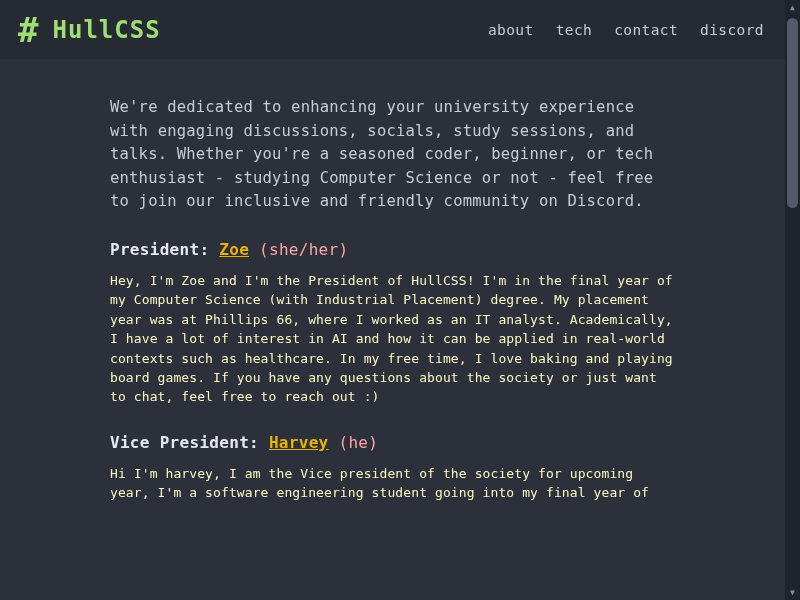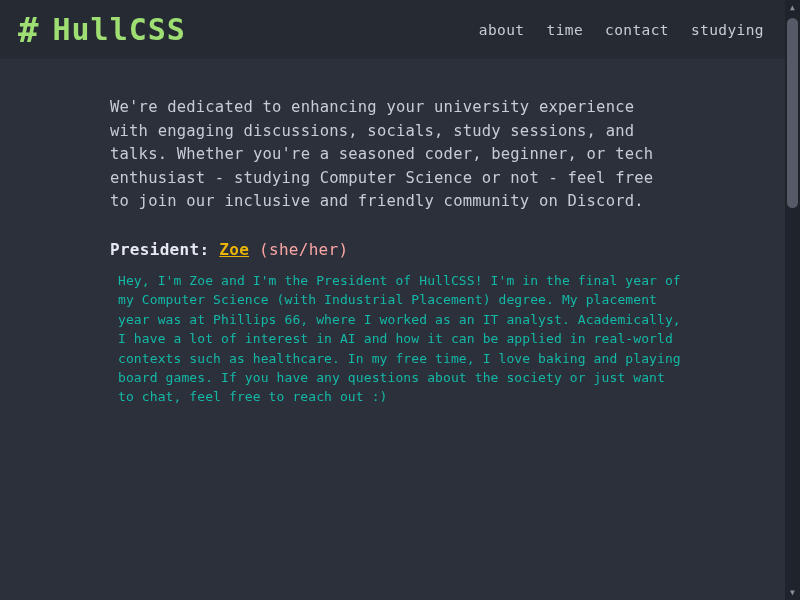--- a/index.html
+++ b/index.html
@@ -38,21 +38,21 @@
     gap: 14px;
     white-space: nowrap;
   }
   .brand-hash {
     font-size: 34px;
     font-weight: bold;
     color: #9ede73;
     line-height: 1;
   }
   .brand-name {
-    font-size: 30px;
+    font-size: 24px;
     font-weight: bold;
     color: #9ede73;
     letter-spacing: 1px;
     line-height: 1;
   }
   .nav {
     display: flex;
     align-items: center;
     gap: 22px;
     margin-left: 12px;
@@ -100,23 +100,23 @@
     text-decoration: underline;
     font-weight: bold;
   }
   .member-title .pronouns {
     color: #fca5a5;
     font-weight: normal;
   }
   .member-bio {
     font-size: 13px;
     line-height: 19.4px;
-    color: #14b8a6;
+    color: #fef9c3;
     letter-spacing: 0.1px;
-    margin: 8px;
+    margin: 0;
     max-width: 566px;
   }
 
   
   .scrollbar-track {
     position: absolute;
     top: 0;
     right: 0;
     width: 15px;
     height: 600px;
@@ -150,39 +150,47 @@
 
 <div class="page">
 
   <div class="header">
     <div class="brand">
       <span class="brand-hash">#</span>
       <span class="brand-name">HullCSS</span>
     </div>
     <nav class="nav">
       <a href="#">about</a>
-      <a href="#">time</a>
+      <a href="#">tech</a>
       <a href="#">contact</a>
-      <a href="#">studying</a>
+      <a href="#">discord</a>
     </nav>
   </div>
 
   <div class="content">
     <p class="intro">We're dedicated to enhancing your university experience with engaging discussions, socials, study sessions, and talks. Whether you're a seasoned coder, beginner, or tech enthusiast - studying Computer Science or not - feel free to join our inclusive and friendly community on Discord.</p>
 
 
     <div class="member">
       <p class="member-title">
         <span>President:</span>
         <a href="#" class="name-link">Zoe</a>
         <span class="pronouns">(she/her)</span>
       </p>
       <p class="member-bio">Hey, I'm Zoe and I'm the President of HullCSS! I'm in the final year of my Computer Science (with Industrial Placement) degree. My placement year was at Phillips 66, where I worked as an IT analyst. Academically, I have a lot of interest in AI and how it can be applied in real-world contexts such as healthcare. In my free time, I love baking and playing board games. If you have any questions about the society or just want to chat, feel free to reach out :)</p>
     </div>
 
+    <div class="member">
+      <p class="member-title">
+        <span>Vice President:</span>
+        <a href="#" class="name-link">Harvey</a>
+        <span class="pronouns">(he)</span>
+      </p>
+      <p class="member-bio">Hi I'm harvey, I am the Vice president of the society for upcoming year, I'm a software engineering student going into my final year of</p>
+    </div>
   </div>
 
   <div class="scrollbar-track">
     <div class="scrollbar-arrow up">▲</div>
     <div class="scrollbar-thumb"></div>
     <div class="scrollbar-arrow down">▼</div>
   </div>
 
 </div>
 

